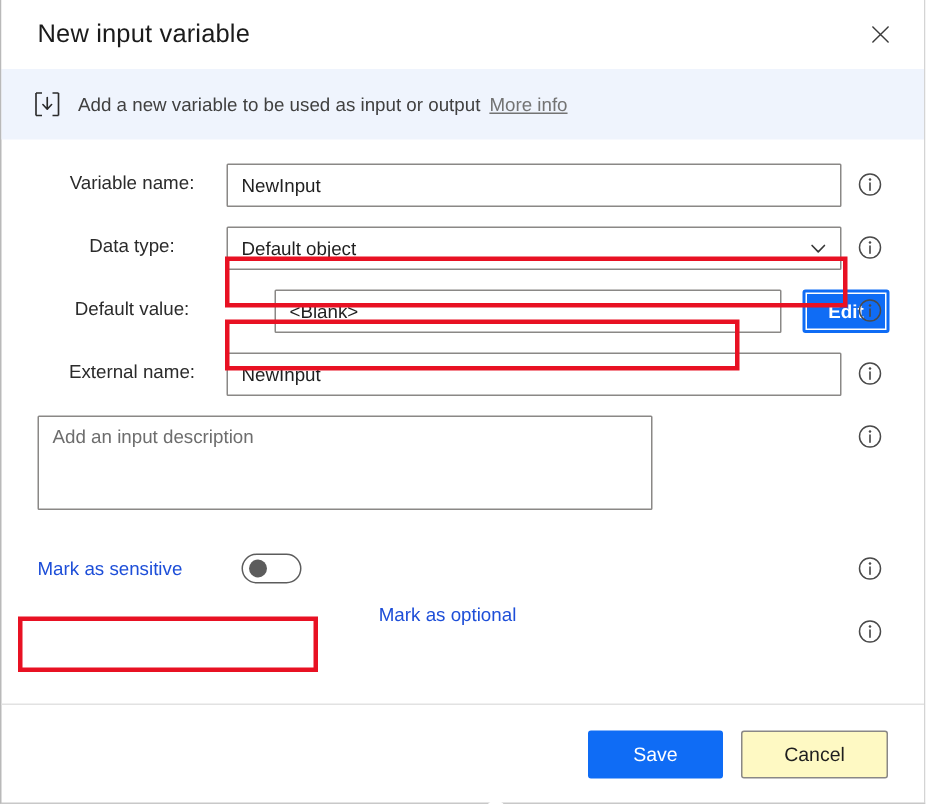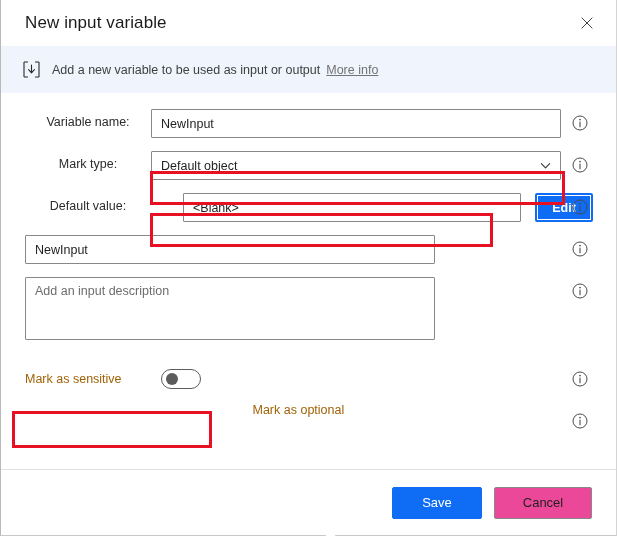--- a/index.html
+++ b/index.html
@@ -213,21 +213,21 @@
     display: flex;
     align-items: center;
     position: relative;
     padding-left: 24px;
     height: 36px;
   }
   .toggle-label {
     width: 136px;
     flex: 0 0 136px;
     font-size: 12.5px;
-    color: #a16207;
+    color: #1d4ed8;
   }
   .toggle {
     width: 40px;
     height: 20px;
     border-radius: 10px;
     position: relative;
     cursor: pointer;
     box-sizing: border-box;
   }
   .toggle.off {
@@ -295,21 +295,21 @@
     border: 1px solid #0f6cf5;
     border-radius: 2px;
     font-size: 13px;
     font-family: "Liberation Sans", sans-serif;
     cursor: pointer;
   }
   .btn-secondary {
     box-sizing: border-box;
     width: 98px;
     height: 32px;
-    background: #ec4899;
+    background: #fef9c3;
     color: #1f1f1f;
     border: 1px solid #8a8886;
     border-radius: 2px;
     font-size: 13px;
     font-family: "Liberation Sans", sans-serif;
     cursor: pointer;
   }
 </style>
 </head>
 <body>
@@ -344,21 +344,21 @@
       <div class="info-slot">
         <svg class="info-icon" viewBox="0 0 16 16">
           <circle cx="8" cy="8" r="7" stroke="currentColor" stroke-width="1" fill="none"></circle>
           <circle cx="8" cy="4.6" r="0.85" fill="currentColor"></circle>
           <path d="M8 7 V11.8" stroke="currentColor" stroke-width="1.1" stroke-linecap="round"></path>
         </svg>
       </div>
     </div>
 
     <div class="row" style="height:42px;">
-      <div class="label">Mark type:</div>
+      <div class="label">Data type:</div>
       <div class="field-wrap">
         <div class="combo">
           <span>Default object</span>
           <svg class="chev" viewBox="0 0 12 12">
             <path d="M1.5 4 L6 8.6 L10.5 4" stroke="currentColor" stroke-width="1.2" fill="none" stroke-linecap="round" stroke-linejoin="round"></path>
           </svg>
         </div>
       </div>
       <div class="info-slot">
         <svg class="info-icon" viewBox="0 0 16 16">
@@ -378,20 +378,21 @@
       <div class="info-slot">
         <svg class="info-icon" viewBox="0 0 16 16">
           <circle cx="8" cy="8" r="7" stroke="currentColor" stroke-width="1" fill="none"></circle>
           <circle cx="8" cy="4.6" r="0.85" fill="currentColor"></circle>
           <path d="M8 7 V11.8" stroke="currentColor" stroke-width="1.1" stroke-linecap="round"></path>
         </svg>
       </div>
     </div>
 
     <div class="row" style="height:42px;">
+      <div class="label">External name:</div>
       <div class="field-wrap">
         <input class="textbox" type="text" value="NewInput" style="">
       </div>
       <div class="info-slot">
         <svg class="info-icon" viewBox="0 0 16 16">
           <circle cx="8" cy="8" r="7" stroke="currentColor" stroke-width="1" fill="none"></circle>
           <circle cx="8" cy="4.6" r="0.85" fill="currentColor"></circle>
           <path d="M8 7 V11.8" stroke="currentColor" stroke-width="1.1" stroke-linecap="round"></path>
         </svg>
       </div>

